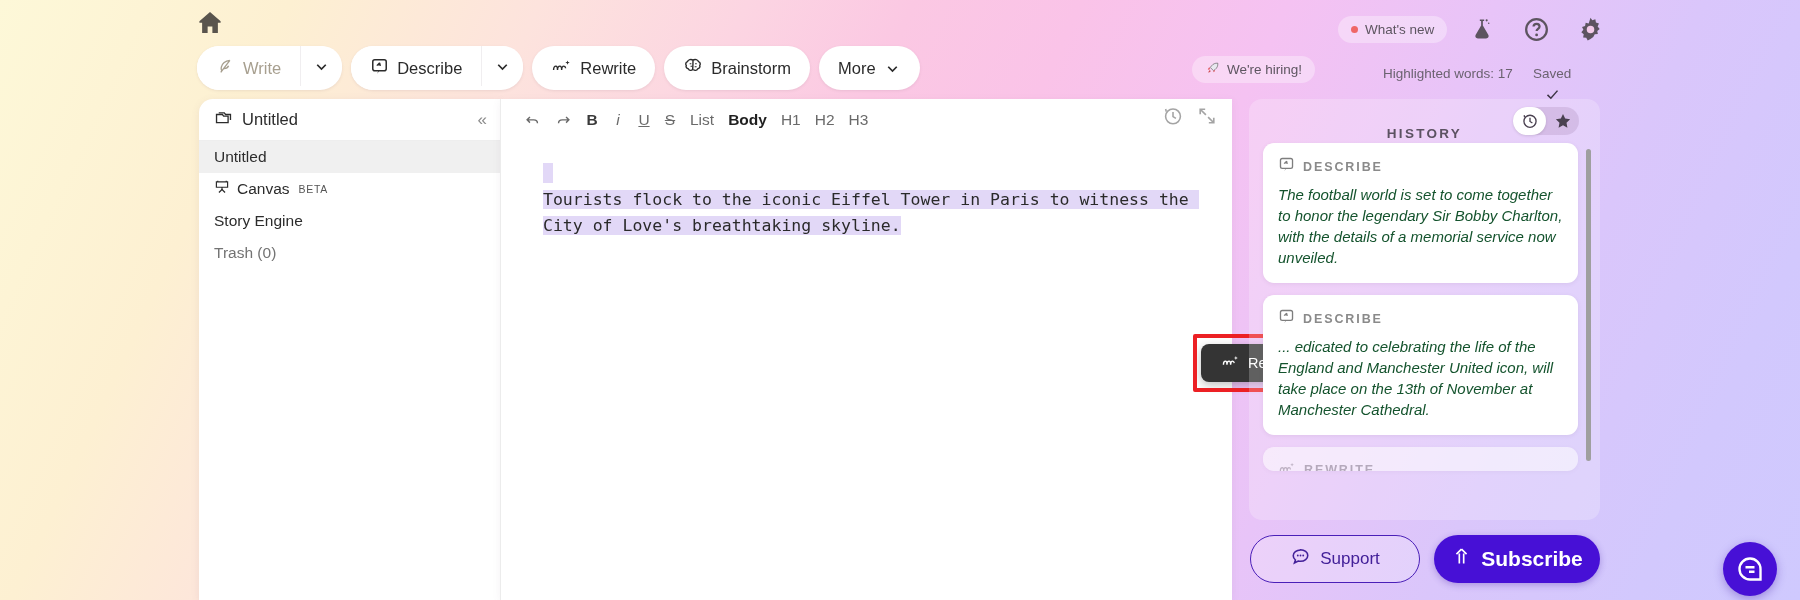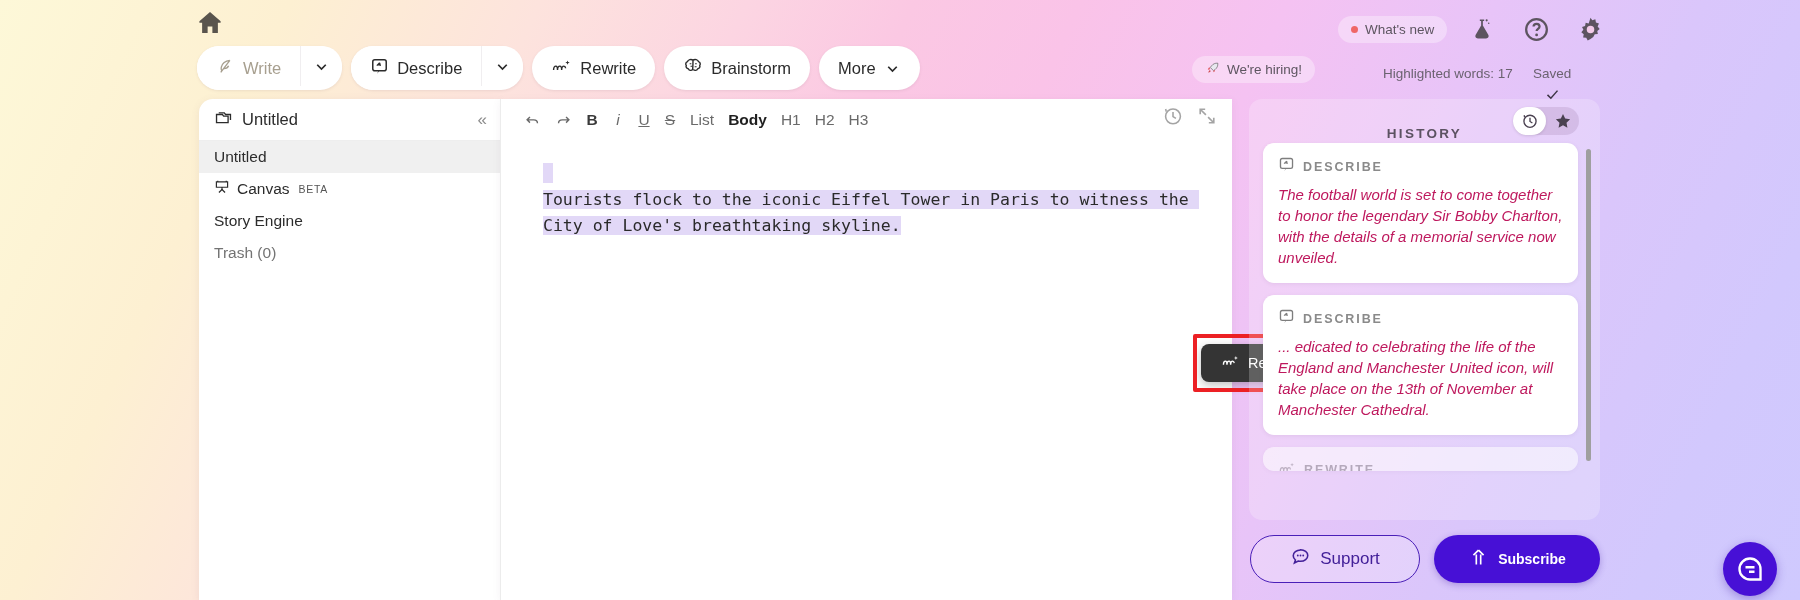--- a/index.html
+++ b/index.html
@@ -144,36 +144,36 @@
   .hs-tg { width:33px; height:28px; display:flex; align-items:center; justify-content:center; cursor:pointer; }
   .hs-tg.on { background:#ffffff; border-radius:14px; box-shadow:0 1px 3px rgba(0,0,0,.12); }
 
   .hs-list { position:absolute; left:0; top:44px; right:0; bottom:0; padding:0 22px 0 14px; }
   .hcard {
     background:#ffffff; border-radius:11px; padding:13px 15px 15px 15px; margin-bottom:12px;
     box-shadow:0 1px 4px rgba(110,80,120,.10);
   }
   .hcard-head { display:flex; align-items:center; gap:8px; margin-bottom:7px; }
   .hcard-label { font-size:12.5px; letter-spacing:1.9px; color:#8a8a8a; font-weight:bold; }
-  .hcard-text { font-size:15px; line-height:21px; color:#be185d; font-style:italic; }
+  .hcard-text { font-size:15px; line-height:21px; color:#14532d; font-style:italic; }
   .hcard.partial { height:24px; overflow:hidden; padding-bottom:0; opacity:.55; }
 
   .hs-scroll { position:absolute; right:9px; top:50px; width:5px; height:312px;
                background:#9f9f9f; border-radius:3px; cursor:pointer; }
 
   
   .btm { position:absolute; left:1250px; top:535px; display:flex; gap:14px; }
   .b-support {
     width:170px; height:48px; border-radius:24px; border:1.6px solid #4a1fb8;
     background:rgba(255,255,255,.22); color:#432099; font-size:17px;
     display:flex; align-items:center; justify-content:center; gap:9px; cursor:pointer;
   }
   .b-sub {
     width:166px; height:48px; border-radius:24px; background:#4710d6; color:#fff;
-    font-size:14px; font-weight:bold; display:flex; align-items:center; justify-content:center;
+    font-size:21px; font-weight:bold; display:flex; align-items:center; justify-content:center;
     gap:9px; cursor:pointer; box-shadow:0 2px 7px rgba(60,20,160,.30);
   }
 
   .fab-chat {
     position:absolute; left:1723px; top:542px; width:54px; height:54px; border-radius:50%;
     background:#4710d6; display:flex; align-items:center; justify-content:center;
     cursor:pointer; box-shadow:0 3px 10px rgba(60,20,160,.35);
   }
 </style>
 </head>

